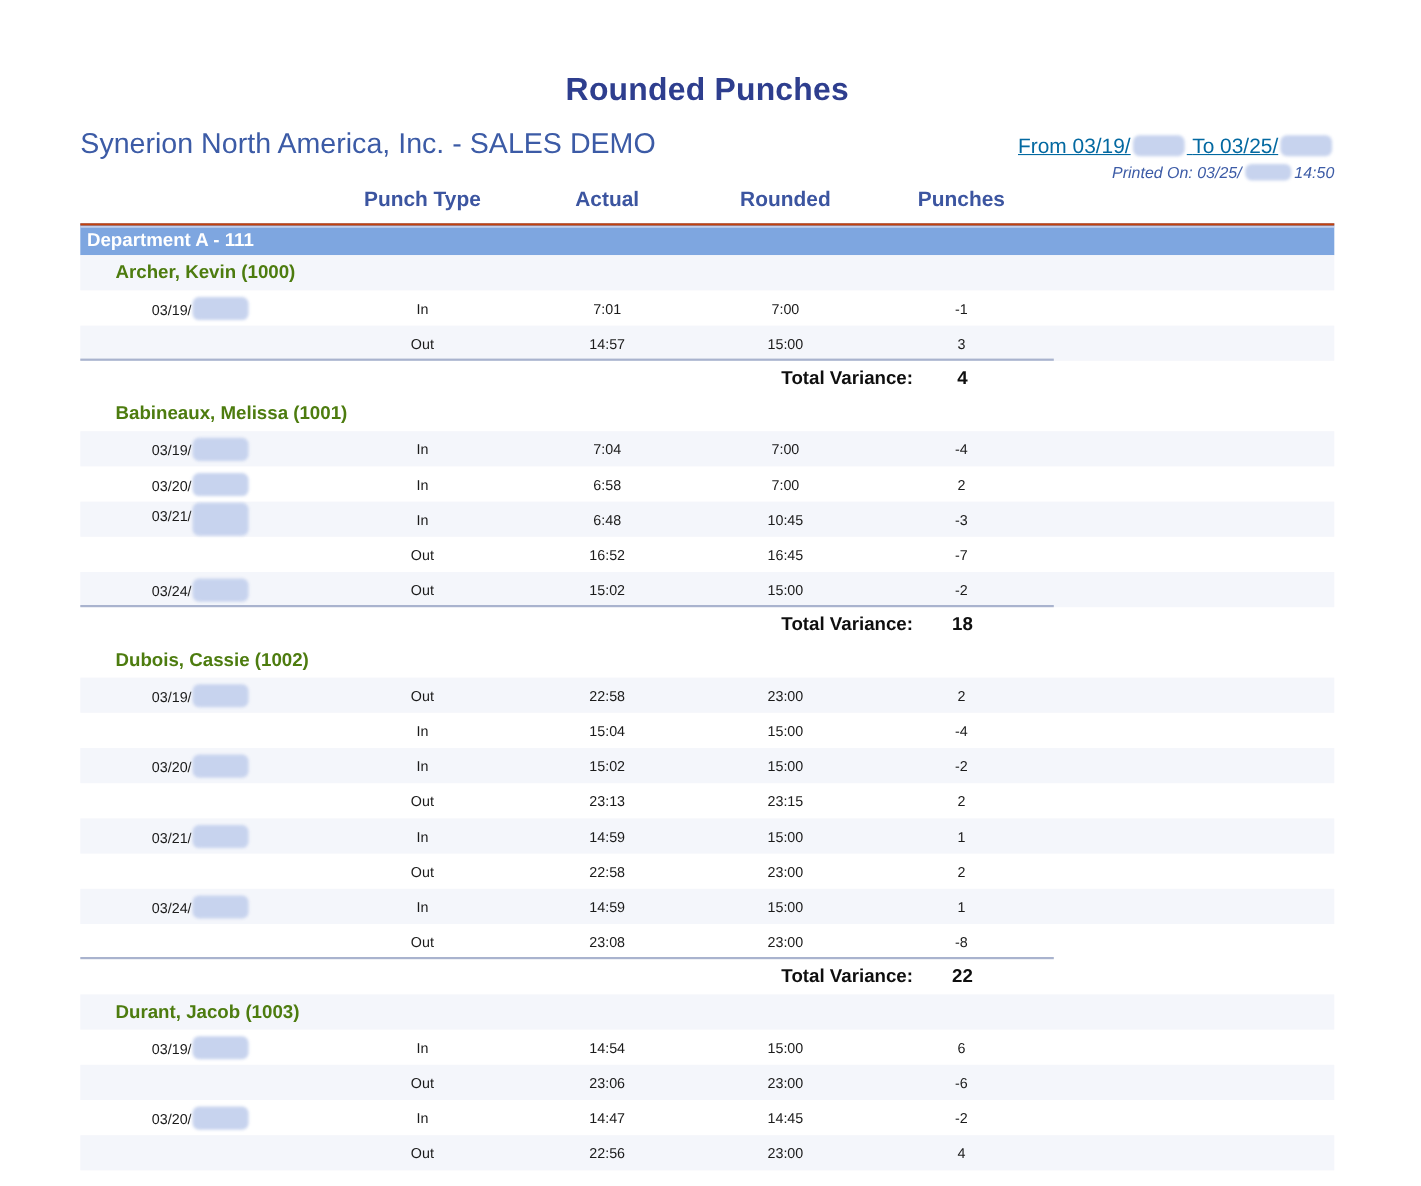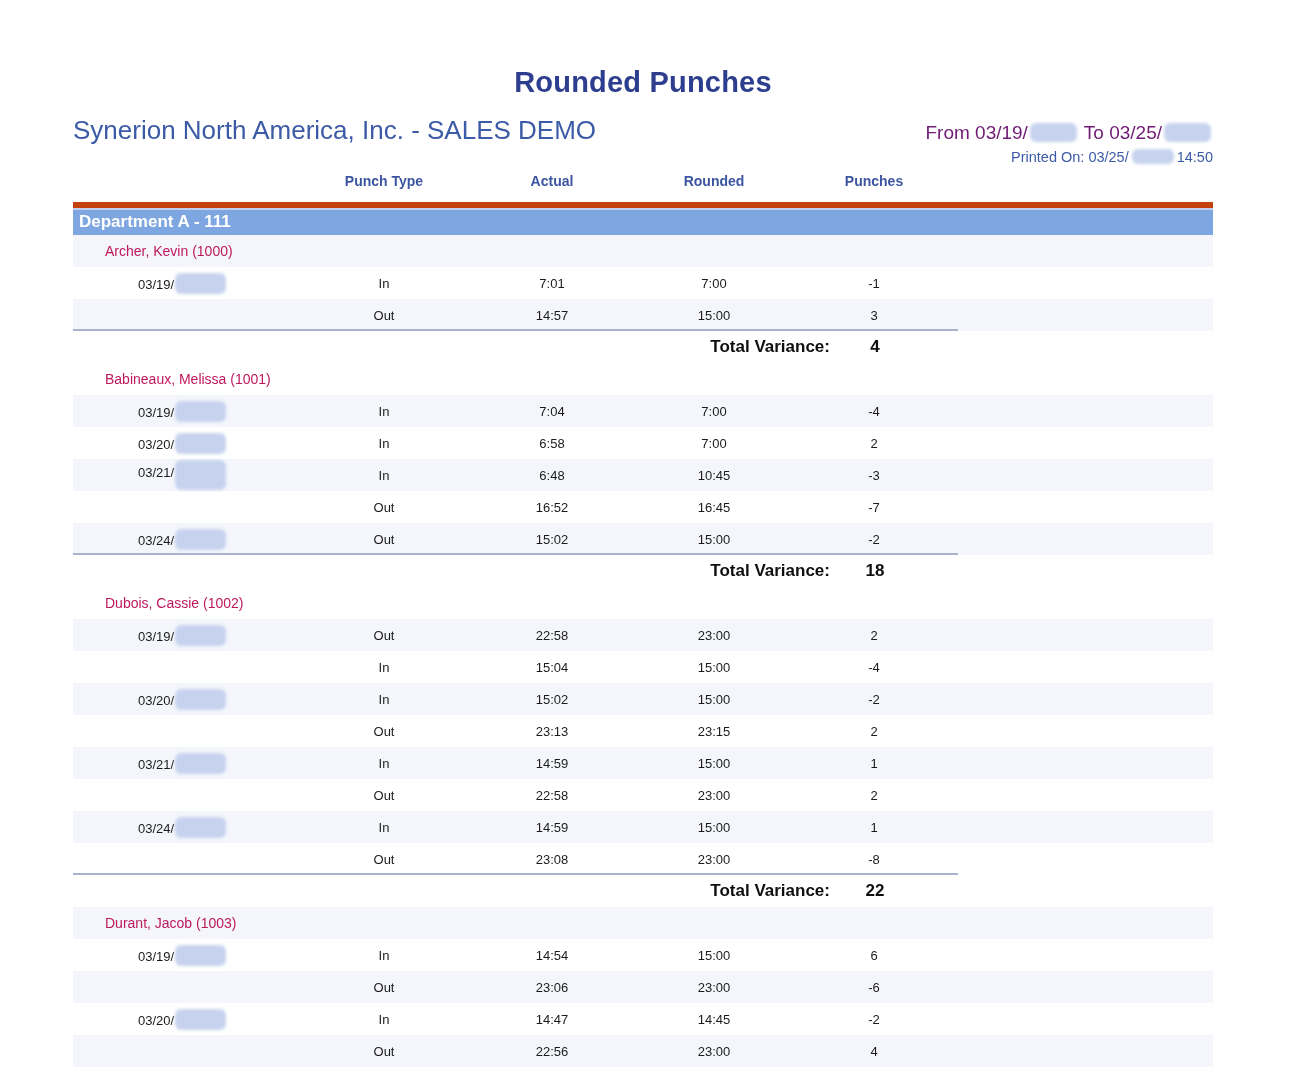--- a/index.html
+++ b/index.html
@@ -25,26 +25,27 @@
     display: flex; align-items: baseline;
     margin-top: 7px;
   }
   .company {
     flex: 1;
     font-size: 26px; font-weight: normal;
     color: #3c5ba6;
     white-space: nowrap;
   }
   .range {
-    font-size: 19px; color: #701a75; white-space: nowrap;
+    font-size: 19px; color: #0369a1; white-space: nowrap; text-decoration: underline;
   }
   .printed {
     text-align: right;
     font-size: 14.5px; color: #3c5ba6;
     margin-top: 3px;
+    font-style: italic;
   }
   
   .pill {
     display: inline-block;
     background: #c7d3ee;
     border-radius: 6px;
     filter: blur(1.6px);
     vertical-align: -3px;
   }
   .pill-range { width: 47px; height: 19px; margin: 0 2px; }
@@ -54,42 +55,42 @@
 
   
   .grid {
     display: grid;
     grid-template-columns: 257px 108px 228px 96px 224px 1fr;
     align-items: center;
   }
   .colheads {
     margin-top: 4px;
     height: 24px;
-    font-size: 14px; font-weight: bold; color: #3c55a0;
+    font-size: 19px; font-weight: bold; color: #3c55a0;
     margin-bottom: 9px;
   }
   .colheads .cell { text-align: center; }
 
   .dept-bar {
     height: 27px;
-    border-top: 6px solid #c2410c;
+    border-top: 2px solid #c2410c;
     box-shadow: inset 0 2px 0 #c2cfec;
     background: #7ea6e0;
     color: #ffffff;
     font-size: 17px; font-weight: bold;
     line-height: 27px;
     padding-left: 6px;
     box-sizing: content-box;
   }
 
   .name-row {
     height: 32px; line-height: 32px;
     padding-left: 32px;
-    font-size: 14px; font-weight: normal;
-    color: #be185d;
+    font-size: 17px; font-weight: bold;
+    color: #4d7c0f;
     white-space: nowrap;
   }
   .data-row { height: 32px; font-size: 13px; color: #1b1b1b; }
   .shaded { background: #f4f6fb; }
   .cell-date { padding-left: 65px; white-space: nowrap; }
   .cell-center { text-align: center; }
 
   .section-rule {
     width: 885px; height: 2px;
     background: #a9b3ce;

